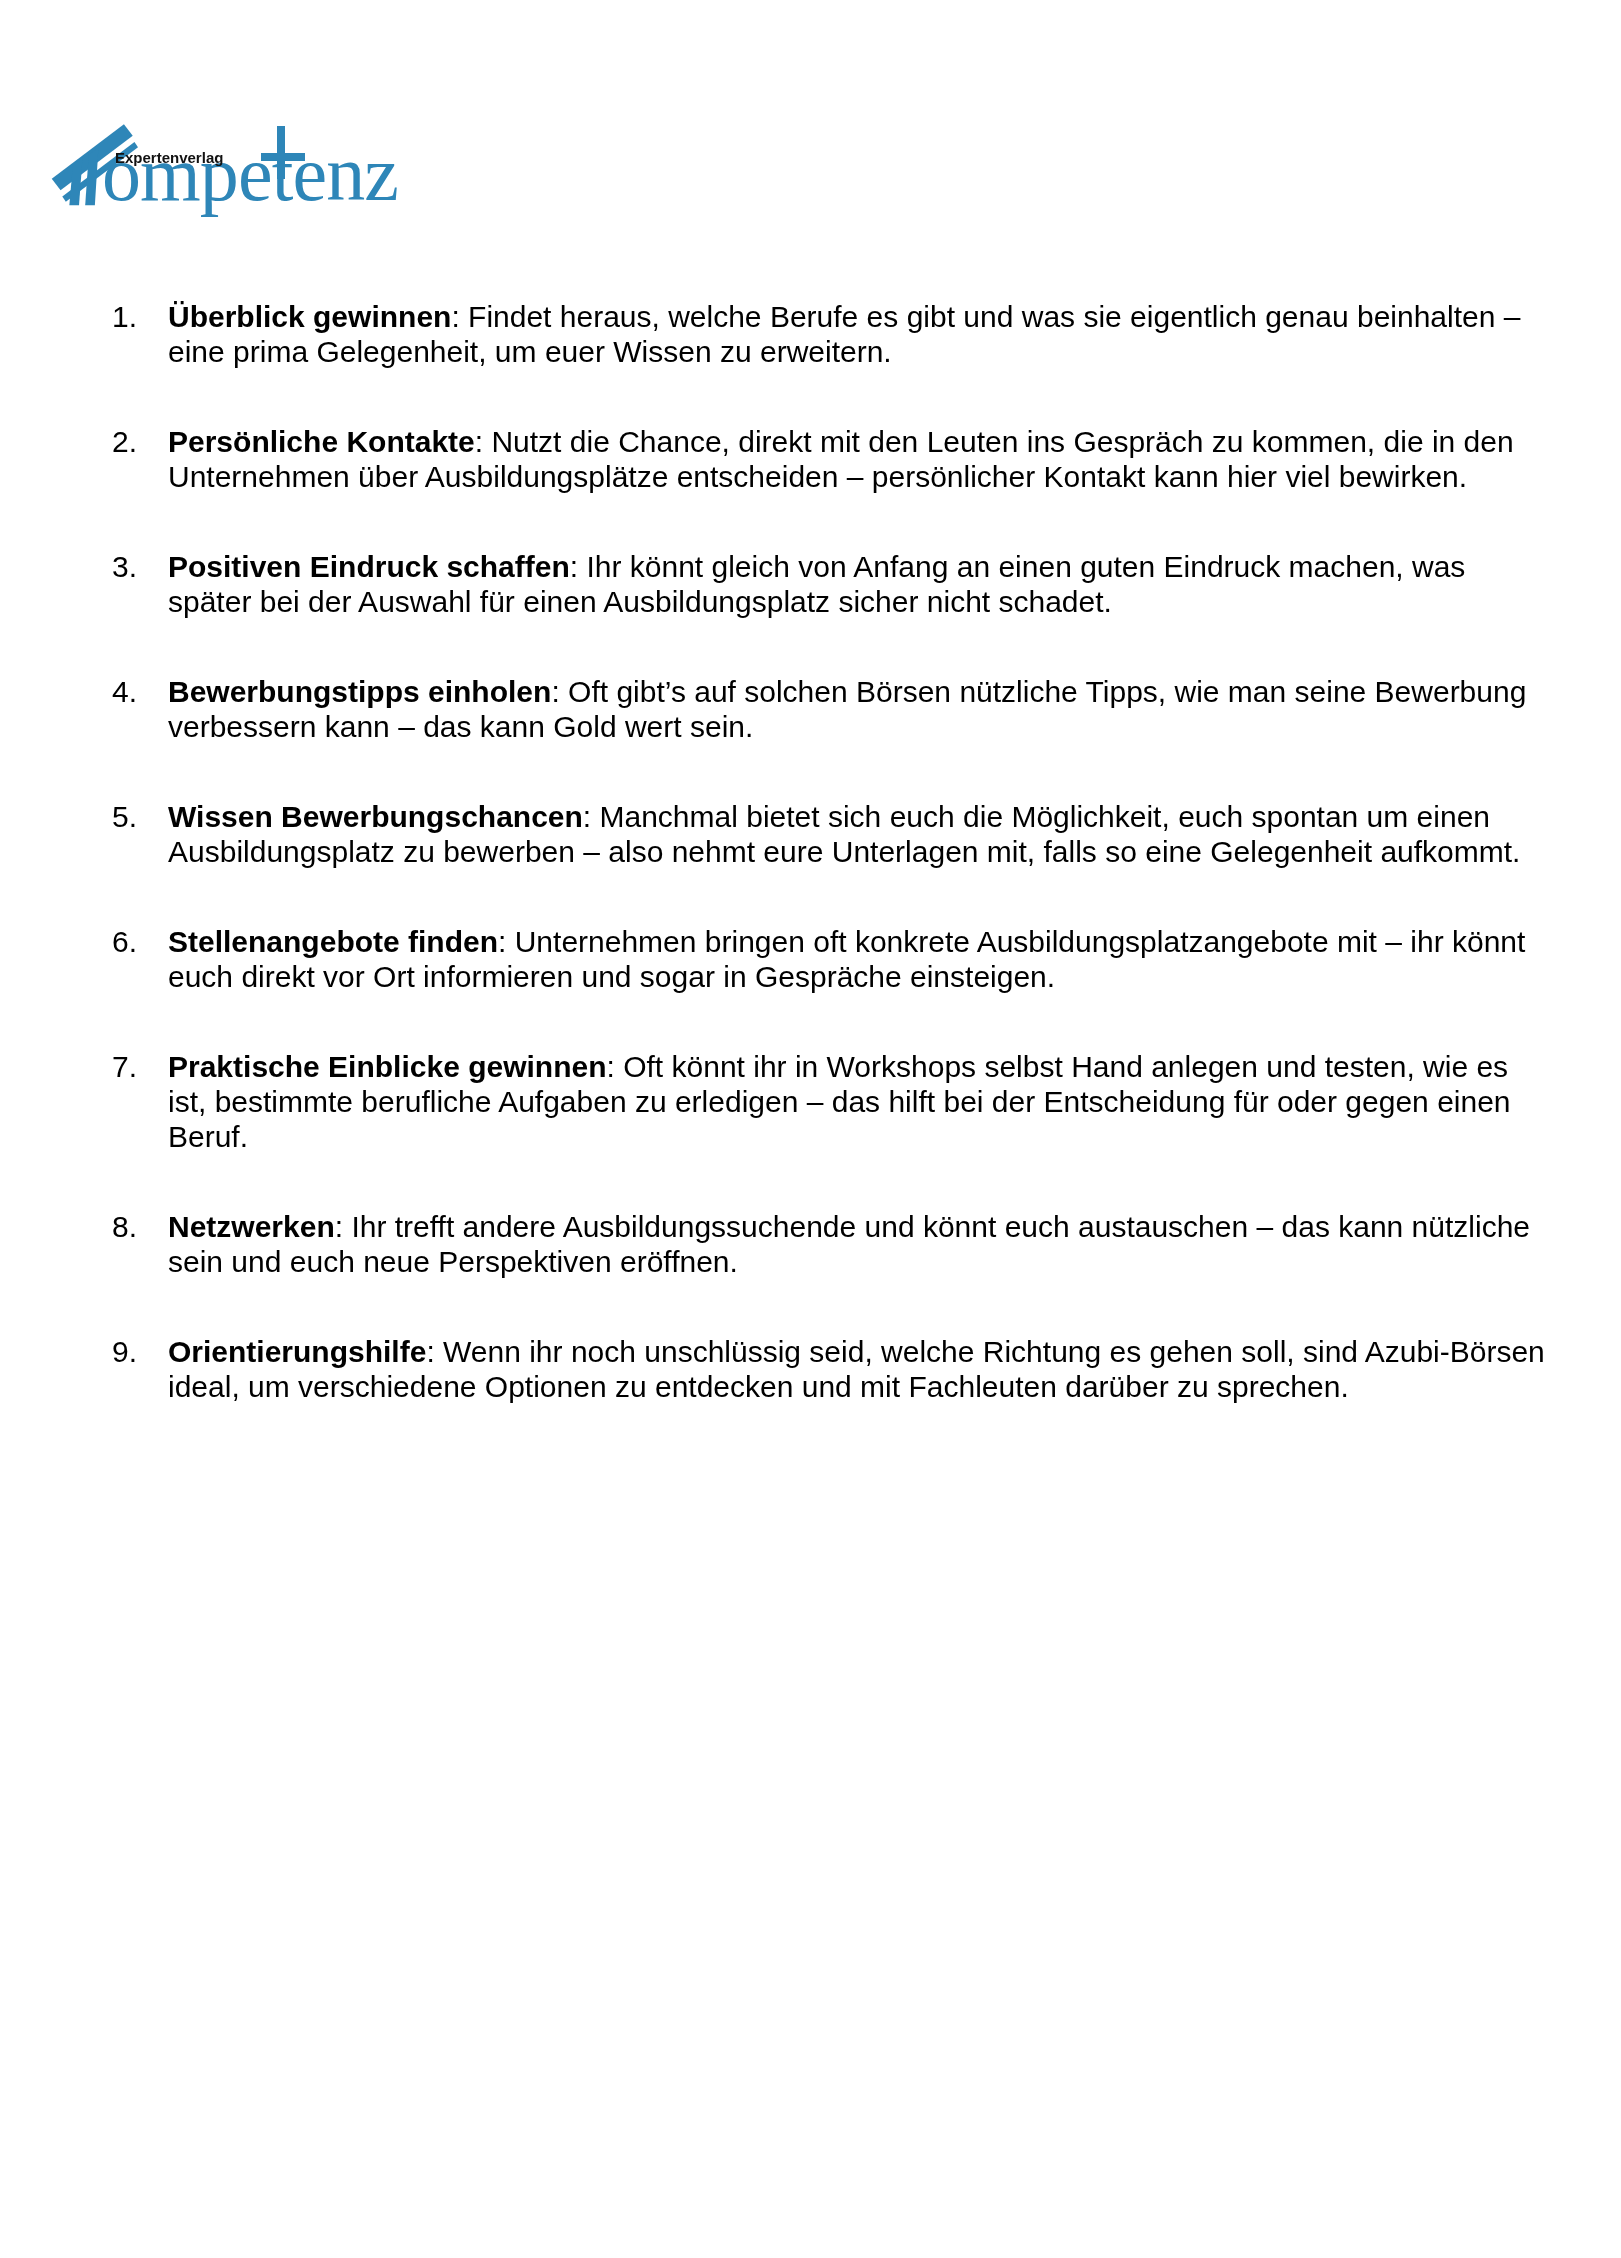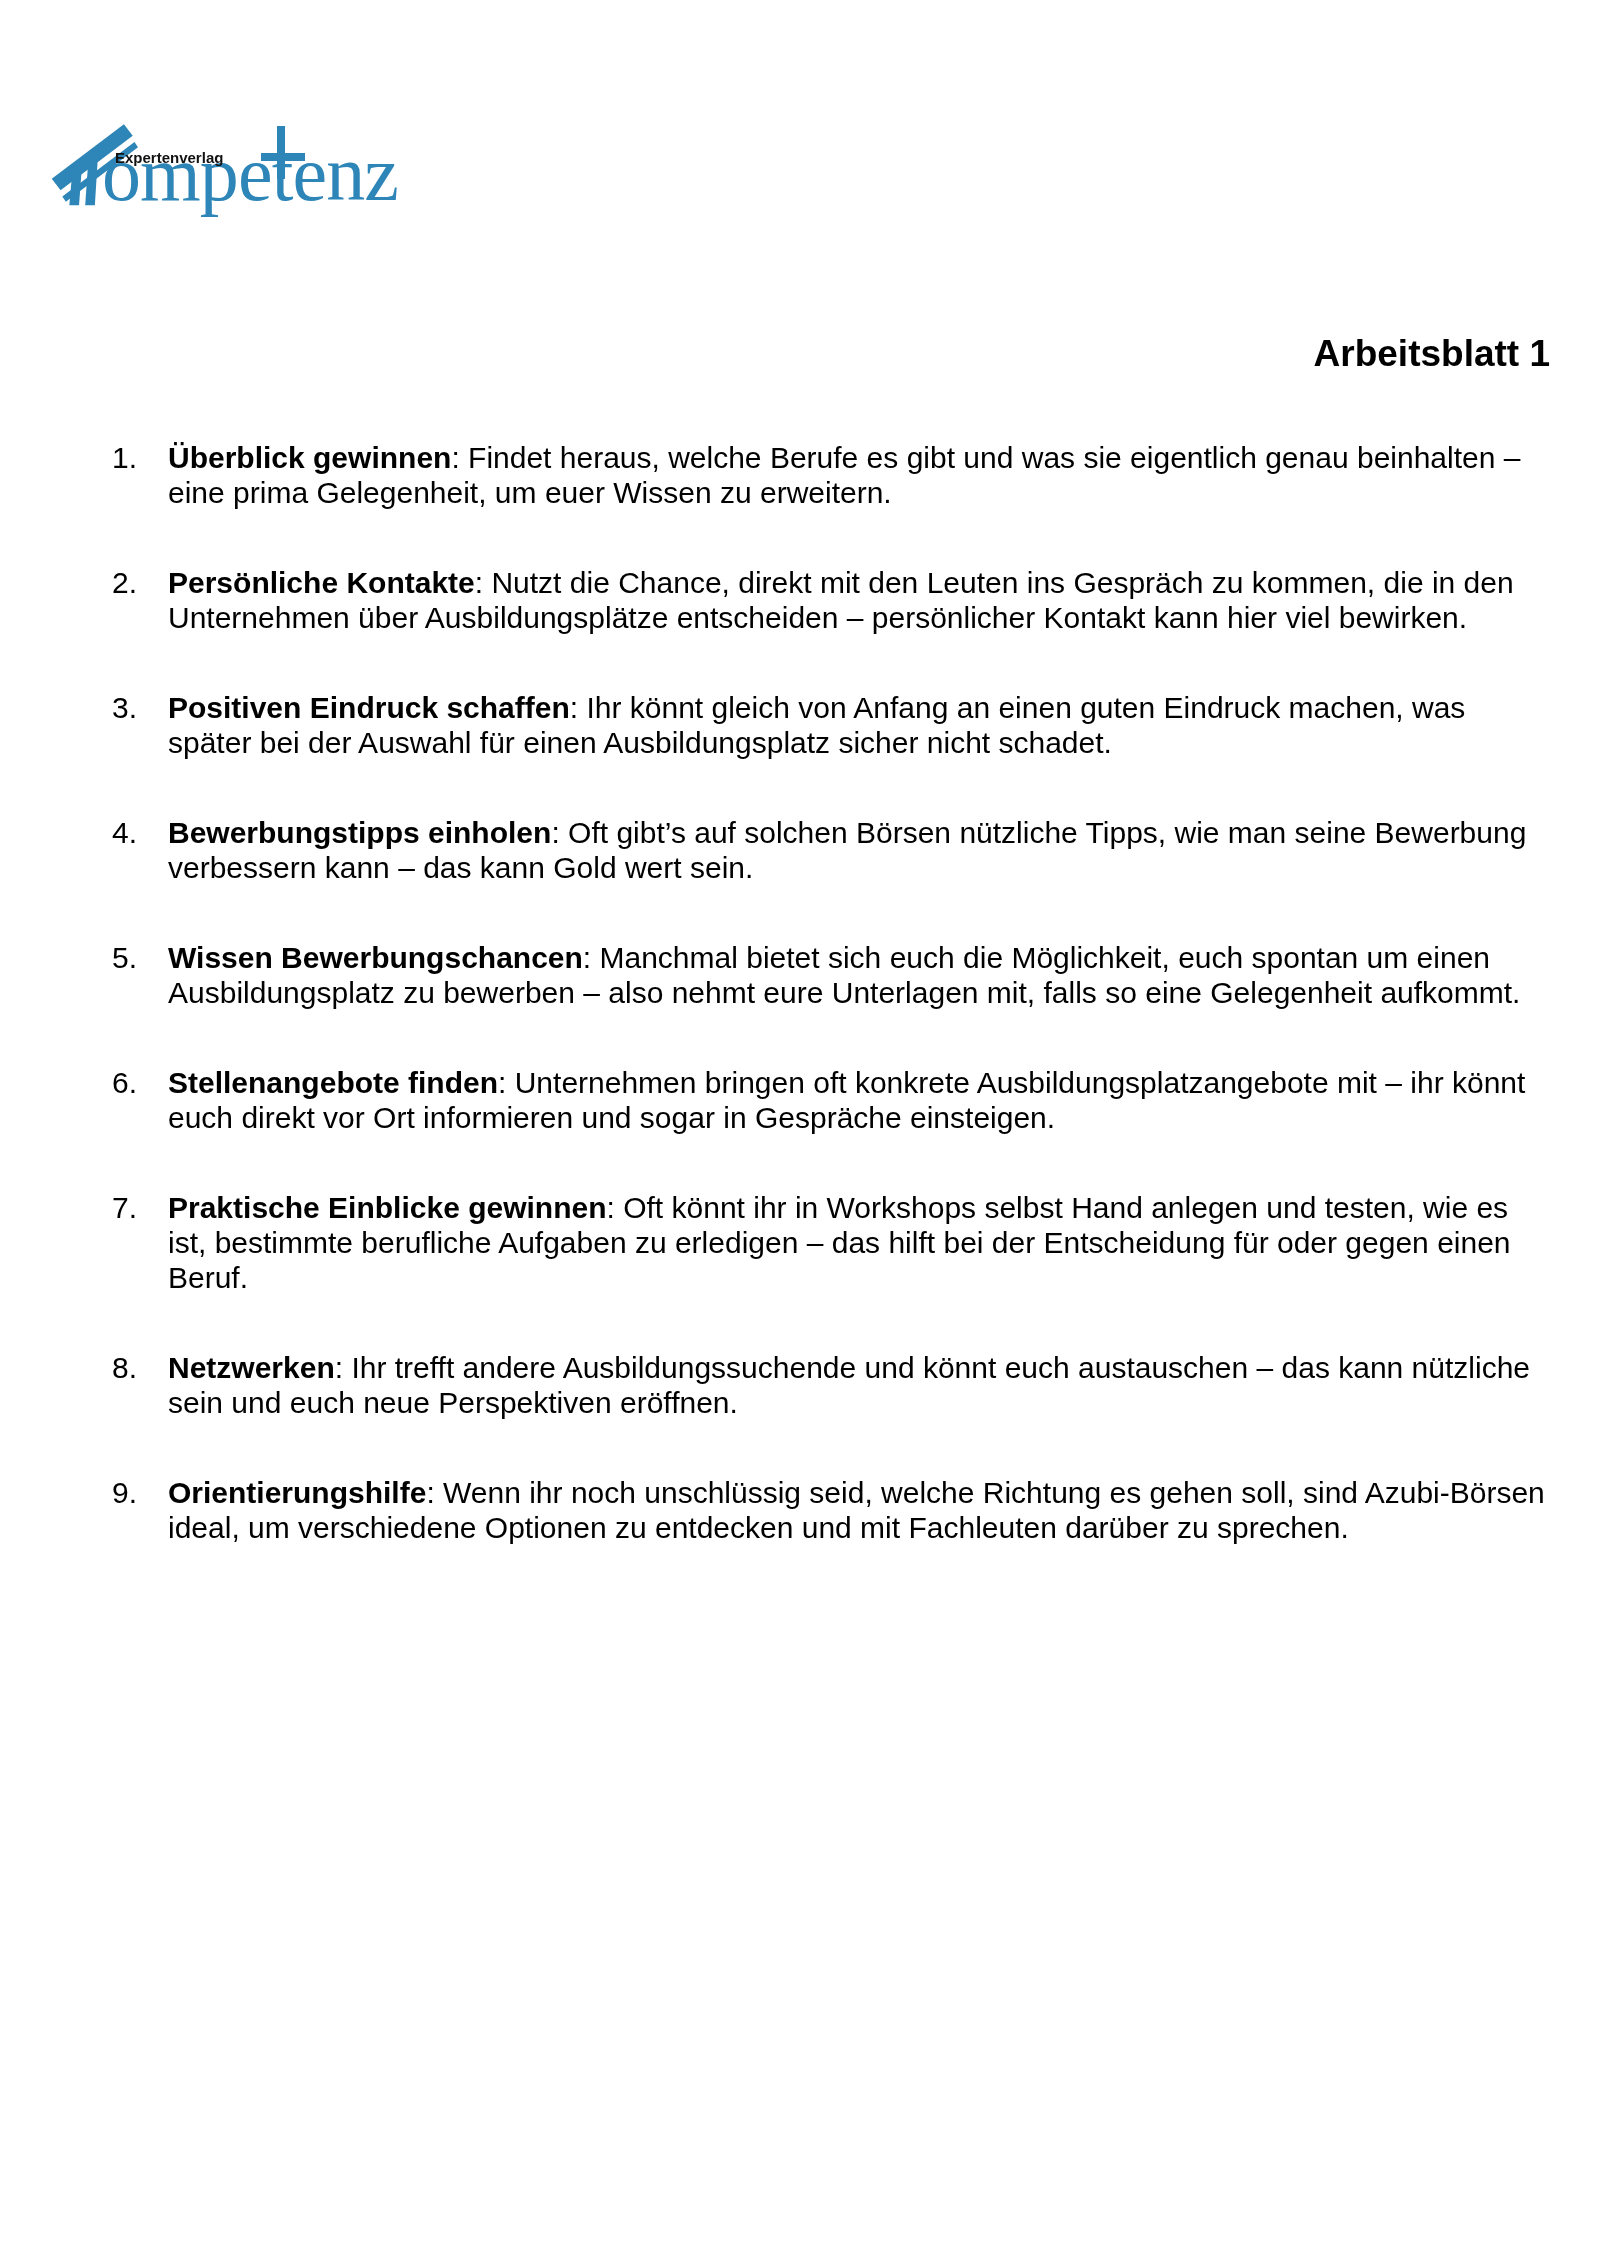--- a/index.html
+++ b/index.html
@@ -108,21 +108,20 @@
       <polygon class="brand-fill" points="14,88 96,26 100,32 18,94"></polygon>
       <polygon class="brand-fill" points="26,52 37,44 33,98 22,98"></polygon>
       <polygon class="brand-fill" points="44,40 55,33 51,98 40,98"></polygon>
     </svg>
     <span class="logo-word">ompetenz</span>
     <span class="logo-dagger"></span>
     <span class="logo-cross"></span>
     <span class="logo-sub">Expertenverlag</span>
   </div>
 
-  <div class="sheet-label">Arbeitsblatt 1</div>
 
 
 
   <ol class="reasons">
     <li class="reason">
       <span class="reason-num">1.</span>
       <span class="reason-body"><span class="reason-term">Überblick gewinnen</span><span>: Findet heraus, welche Berufe es gibt und was sie eigentlich genau beinhalten – eine prima Gelegenheit, um euer Wissen zu erweitern.</span></span>
     </li>
     <li class="reason">
       <span class="reason-num">2.</span>

